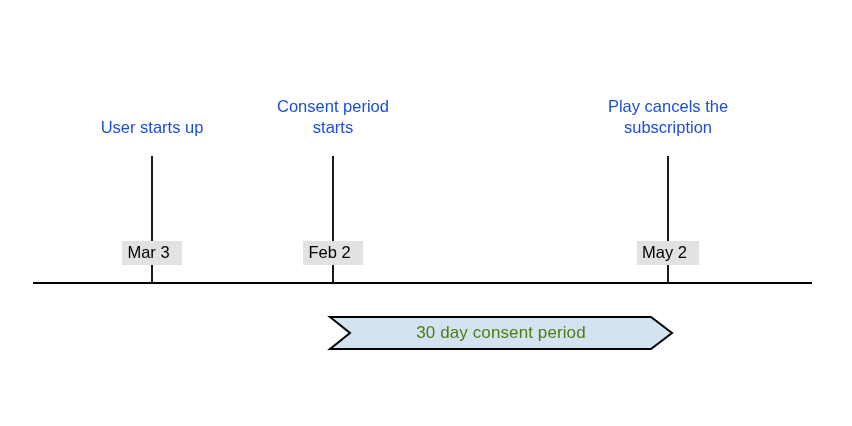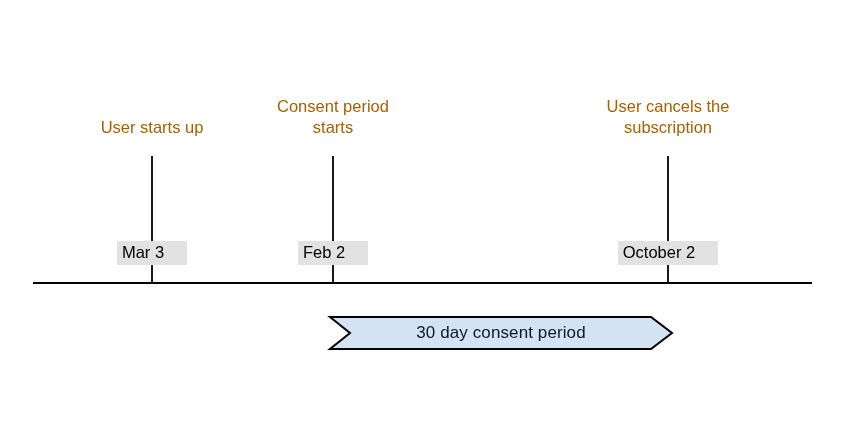--- a/index.html
+++ b/index.html
@@ -45,40 +45,40 @@
     height: 127px;
     background: #1a1a1a;
   }
   .event-caption {
     position: absolute;
     left: -150px;
     width: 300px;
     text-align: center;
     font-size: 16.5px;
     line-height: 21px;
-    color: #a16207;
+    color: #1d4ed8;
     white-space: pre-line;
   }
   .event-caption.one-line { top: 117px; }
   .event-caption.two-line { top: 96px; }
 
   .event-date {
     position: absolute;
     left: -80px;
     width: 160px;
     text-align: center;
     top: 241px;
   }
   .event-date span {
     display: inline-block;
     background: #e2e2e2;
     color: #000000;
     font-size: 16.5px;
     line-height: 21px;
-    padding: 1px 23px 2px 5px;
+    padding: 1px 12px 2px 5px;
   }
 
   
   .banner {
     position: absolute;
     left: 329px;
     top: 316px;
     width: 344px;
     height: 34px;
   }
@@ -91,21 +91,21 @@
   .banner-label {
     position: absolute;
     left: 0;
     top: 0;
     width: 344px;
     height: 34px;
     display: flex;
     align-items: center;
     justify-content: center;
     font-size: 17px;
-    color: #0f172a;
+    color: #4d7c0f;
     letter-spacing: 0.1px;
   }
 </style>
 </head>
 <body>
 
 <div id="canvas">
 
   <div class="axis-line"></div>
 
@@ -120,25 +120,25 @@
   <div class="event" style="left:333px">
     <div class="event-caption two-line">Consent period
 starts</div>
     <div class="event-stem"></div>
     <div class="event-date">
       <span>Feb 2</span>
     </div>
   </div>
 
   <div class="event" style="left:668px">
-    <div class="event-caption two-line">User cancels the
+    <div class="event-caption two-line">Play cancels the
 subscription</div>
     <div class="event-stem"></div>
     <div class="event-date">
-      <span>October 2</span>
+      <span>May 2</span>
     </div>
   </div>
 
   <div class="banner">
     <svg viewBox="0 0 344 34" xmlns="http://www.w3.org/2000/svg">
       <polygon points="1,1 322,1 343,17 322,33 1,33 21,17" fill="#d4e3f2" stroke="#000000" stroke-width="2" stroke-linejoin="miter"></polygon>
     </svg>
     <div class="banner-label">30 day consent period</div>
   </div>
 

